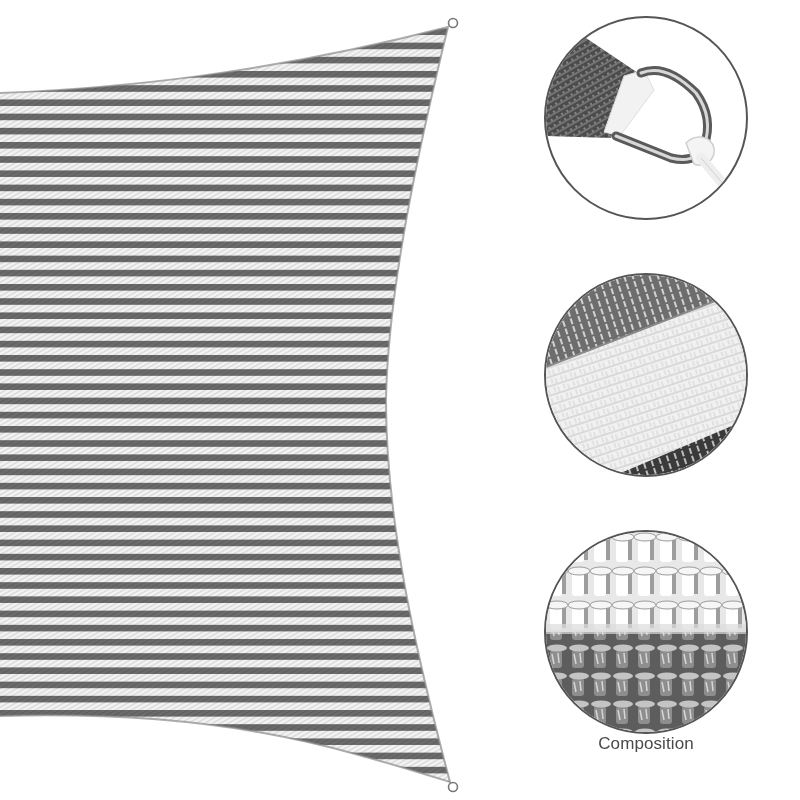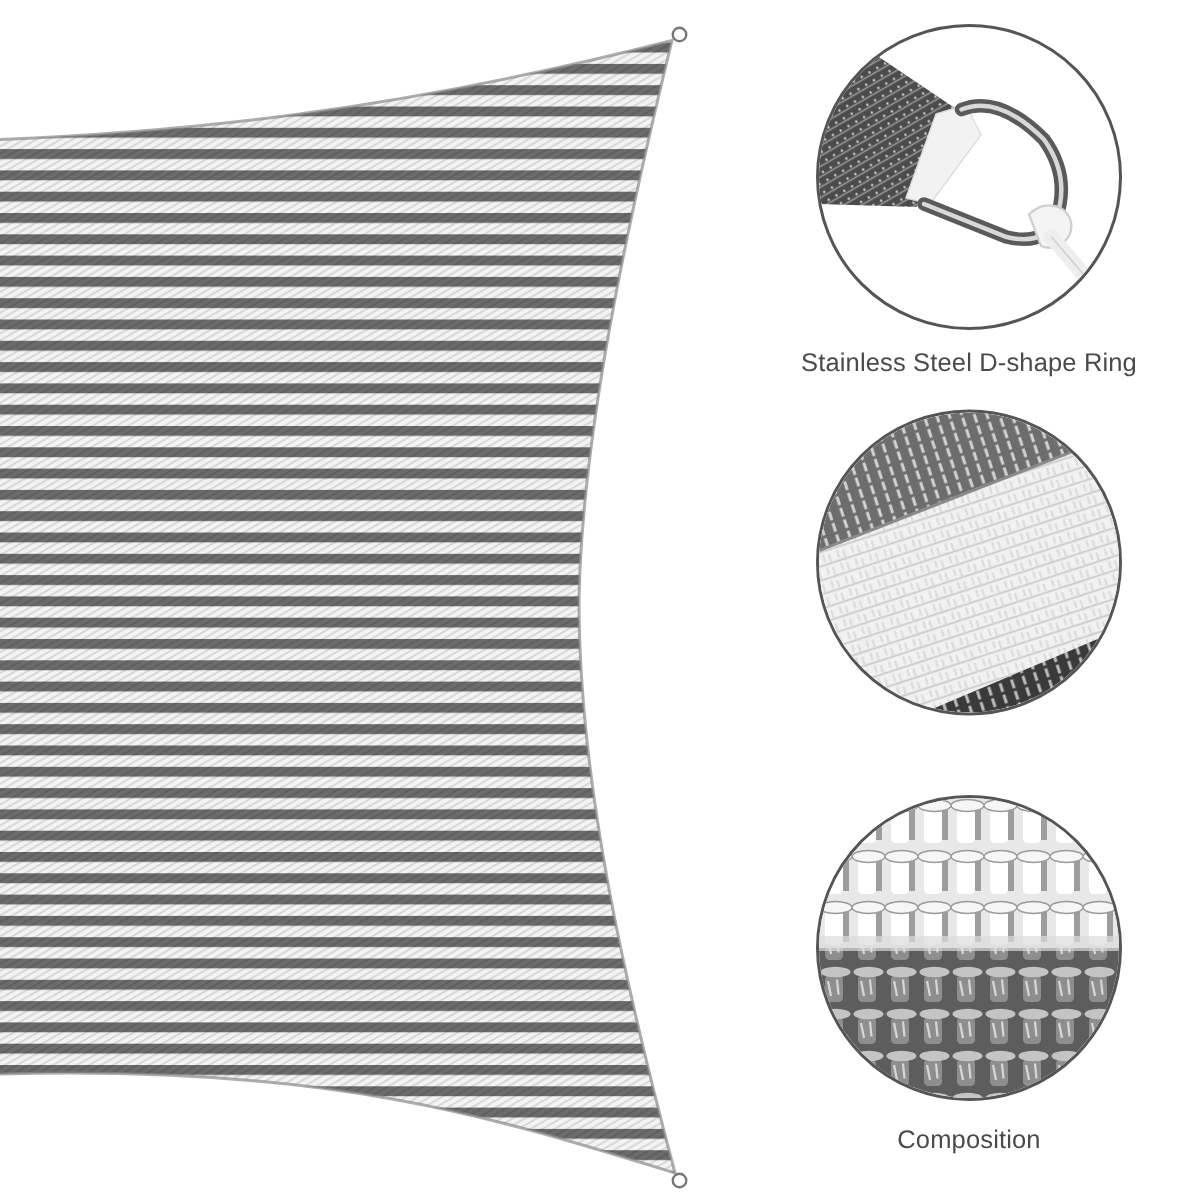--- a/index.html
+++ b/index.html
@@ -59,21 +59,20 @@
       <path d="M78,58 L98,52 L108,72 L74,118 L58,114 Z" fill="#f2f2f2" stroke="#ddd" stroke-width="1"></path>
 
       <path d="M95,55 Q120,45 150,75 Q168,100 158,128 Q150,146 125,140 L70,118" fill="none" stroke="#5a5a5a" stroke-width="9" stroke-linecap="round"></path>
       <path d="M95,55 Q120,45 150,75 Q168,100 158,128 Q150,146 125,140 L70,118" fill="none" stroke="#d8d8d8" stroke-width="3" stroke-linecap="round"></path>
 
       <path d="M140,125 C150,115 165,118 168,130 C170,142 158,150 148,146 Z" fill="#f4f4f4" stroke="#cfcfcf" stroke-width="1.5"></path>
       <path d="M155,140 L185,175" stroke="#eeeeee" stroke-width="10" stroke-linecap="round"></path>
       <path d="M155,140 L185,175" stroke="#d0d0d0" stroke-width="1"></path>
     </svg>
   </div>
-  <div class="caption">Stainless Steel D-shape Ring</div>
 </div>
 
 <div class="feature f2">
   <div class="circle">
     <svg width="200" height="200" viewBox="0 0 200 200">
       <defs>
         <pattern id="knitW" width="10" height="9" patternUnits="userSpaceOnUse" patternTransform="rotate(-18)">
           <rect width="10" height="9" fill="#f1f1f1"></rect>
           <path d="M0,8 L10,8" stroke="#c9c9c9" stroke-width="1.2"></path>
           <path d="M3,1 L3,6 M7,2 L7,7" stroke="#dcdcdc" stroke-width="1.5"></path>
@@ -112,14 +111,14 @@
           <rect x="4" y="6" width="12" height="18" rx="3" fill="#8e8e8e"></rect>
           <ellipse cx="11" cy="4" rx="10" ry="3.5" fill="#c4c4c4"></ellipse>
           <path d="M6,10 L8,20 M12,9 L13,19" stroke="#d6d6d6" stroke-width="1.5"></path>
         </pattern>
       </defs>
       <rect width="200" height="100" fill="url(#bigKnitW)"></rect>
       <rect y="100" width="200" height="100" fill="url(#bigKnitG)"></rect>
       <rect y="92" width="200" height="10" fill="#dcdcdc" opacity="0.7"></rect>
     </svg>
   </div>
-  <div class="caption" style="margin-top:16px">Composition</div>
+  <div class="caption" style="margin-top:0">Composition</div>
 </div>
 
 </body></html>

